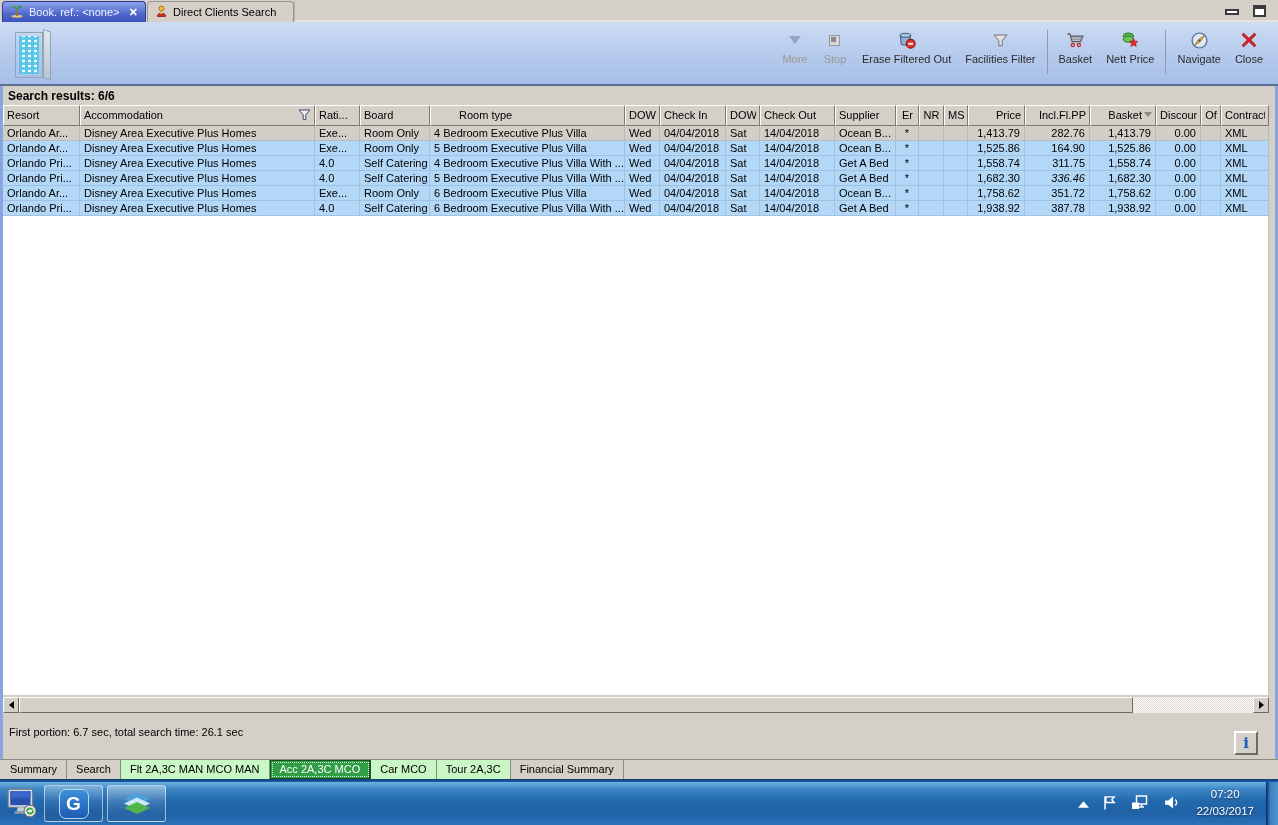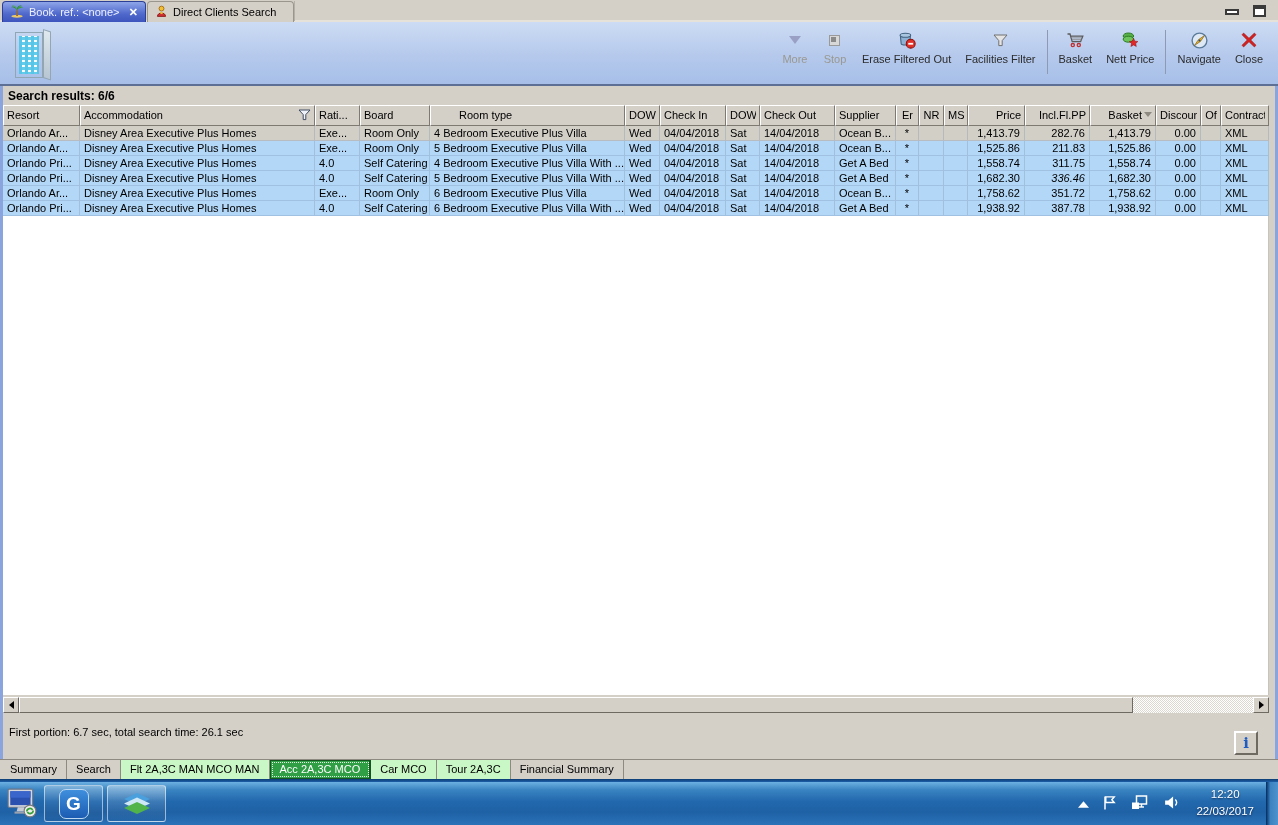--- a/index.html
+++ b/index.html
@@ -348,21 +348,21 @@
       <div class="cell al" style="width: 195px;">5 Bedroom Executive Plus Villa</div>
       <div class="cell al" style="width: 35px;">Wed</div>
       <div class="cell al" style="width: 66px;">04/04/2018</div>
       <div class="cell al" style="width: 34px;">Sat</div>
       <div class="cell al" style="width: 75px;">14/04/2018</div>
       <div class="cell al" style="width: 61px;">Ocean B...</div>
       <div class="cell ac" style="width: 23px;">*</div>
       <div class="cell ac" style="width: 25px;"></div>
       <div class="cell ac" style="width: 24px;"></div>
       <div class="cell ar" style="width: 57px;">1,525.86</div>
-      <div class="cell ar" style="width: 65px;">211.83</div>
+      <div class="cell ar" style="width: 65px;">164.90</div>
       <div class="cell ar" style="width: 66px;">1,525.86</div>
       <div class="cell ar" style="width: 45px;">0.00</div>
       <div class="cell ac" style="width: 20px;"></div>
       <div class="cell al" style="width: 48px;">XML</div>
     </div>
     <div class="trow">
       <div class="cell al" style="width: 77px;">Orlando Pri...</div>
       <div class="cell al" style="width: 235px;">Disney Area Executive Plus Homes</div>
       <div class="cell al" style="width: 45px;">4.0</div>
       <div class="cell al" style="width: 70px;">Self Catering</div>
@@ -525,17 +525,17 @@
     </span>
     <span>
       <svg width="17" height="17" viewBox="0 0 16 16">
           <path d="M2 6 h3 L9.5 2.4 v11.2 L5 10 H2 Z" fill="#fff"></path>
           <path d="M11.6 5.2 a4.2 4.2 0 0 1 0 5.6" fill="none" stroke="#fff" stroke-width="1.3"></path>
         </svg>
     </span>
   </div>
 
   <div class="clock">
-    <div>12:20</div>
+    <div>07:20</div>
     <div>22/03/2017</div>
   </div>
   <div class="showdesk"></div>
 </div>
 
 </body></html>

